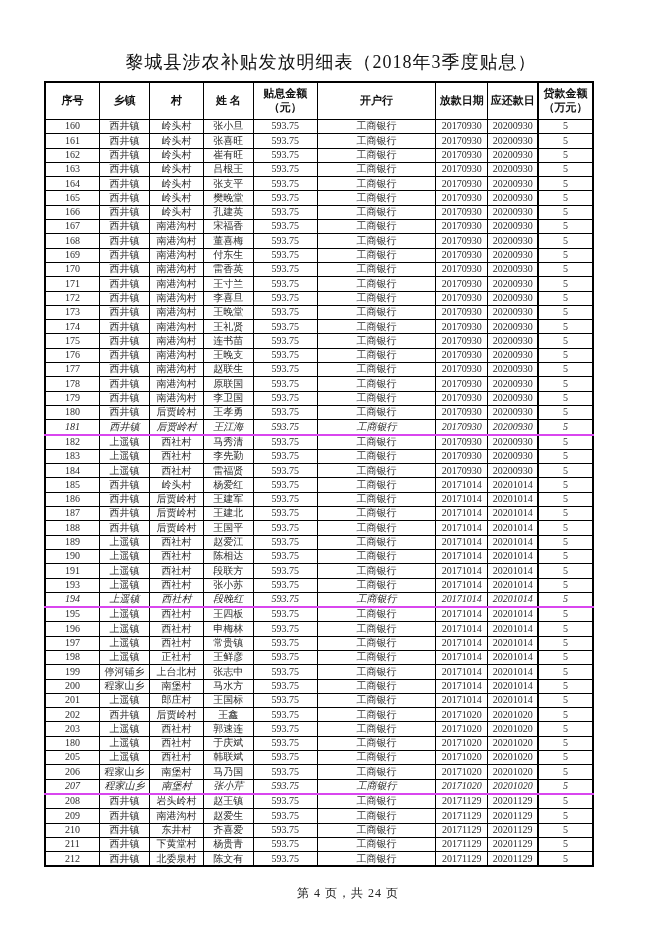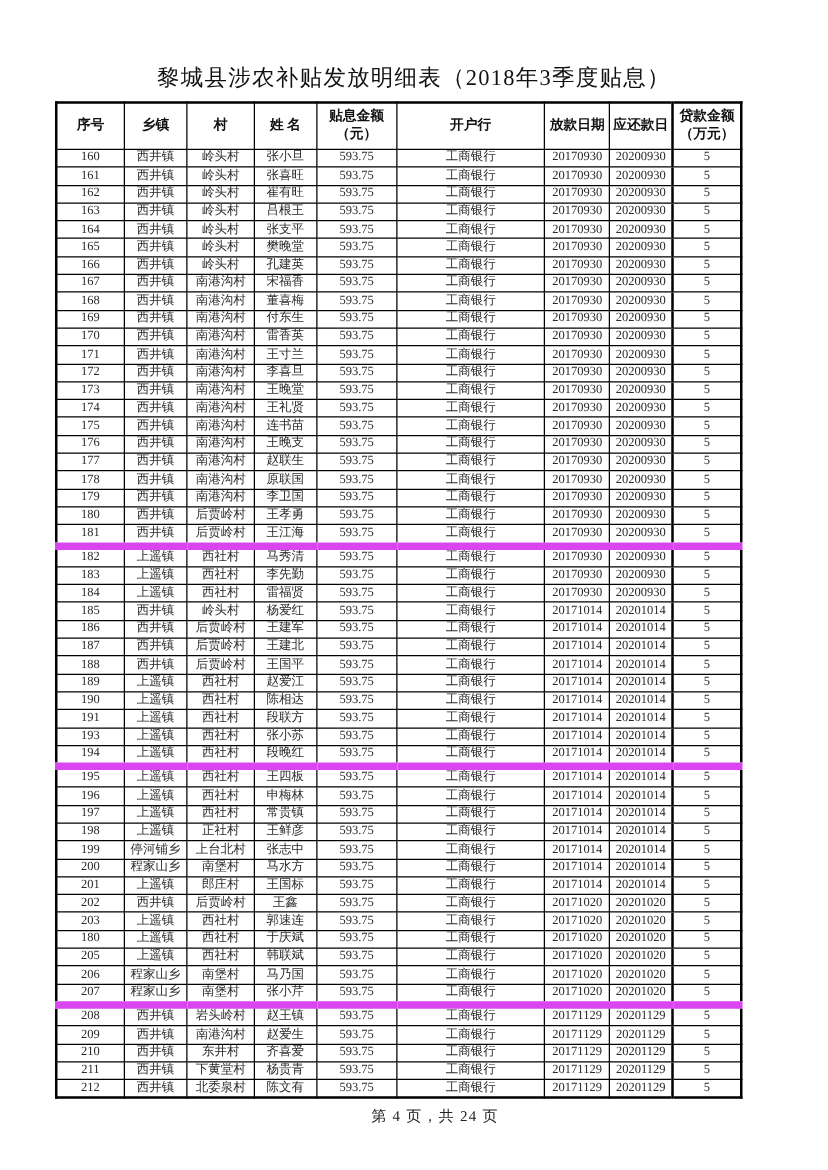--- a/index.html
+++ b/index.html
@@ -51,21 +51,21 @@
     font-size:10px;
     height:13.3px;
     line-height:1.05;
     color:#2a2a2a;
   }
   
   table.grid{border:2px solid #000;}
   
   table.grid th:nth-child(9), table.grid td:nth-child(9){border-left:2px solid #000;}
   
-  tr.thick-after td{border-bottom:6px solid #d946ef;}
+  tr.thick-after td{border-bottom:2px solid #d946ef;font-style:italic;}
   .page-footer{
     position:absolute;
     top:885px;left:0;right:0;
     text-align:center;
     font-size:12px;
     color:#222;
     letter-spacing:1px;
     margin-left:34px;
   }
 </style>

